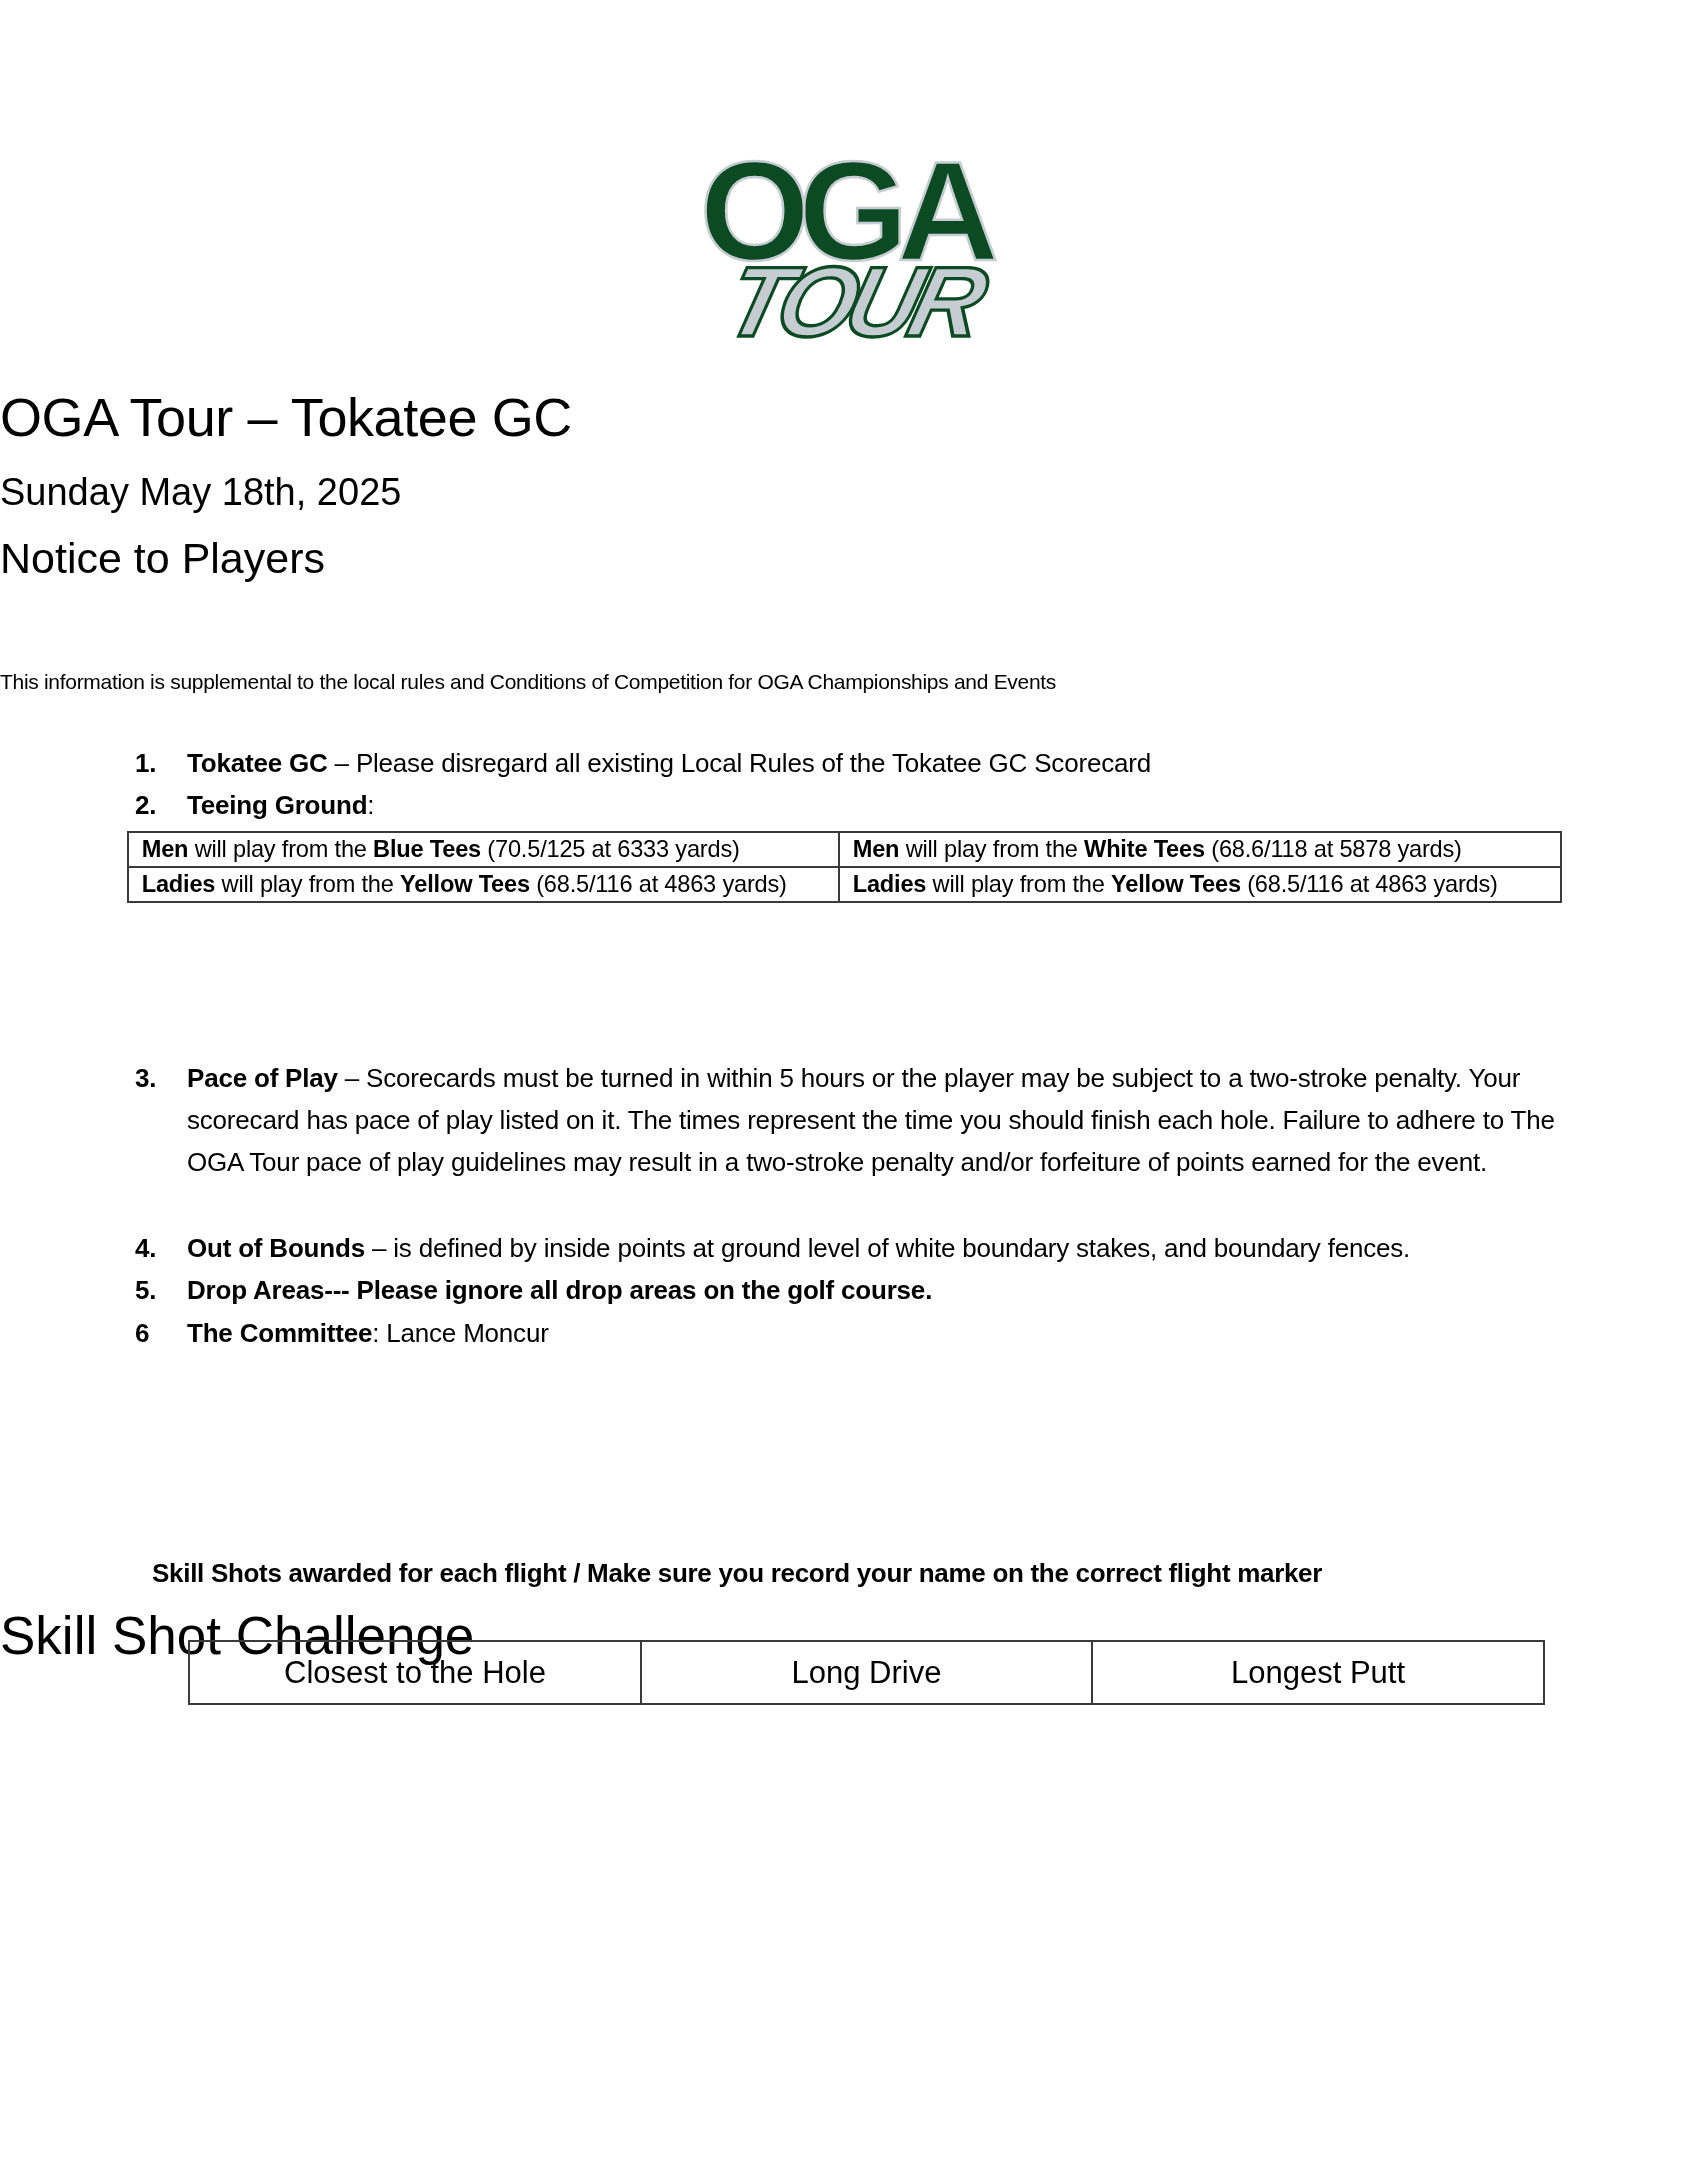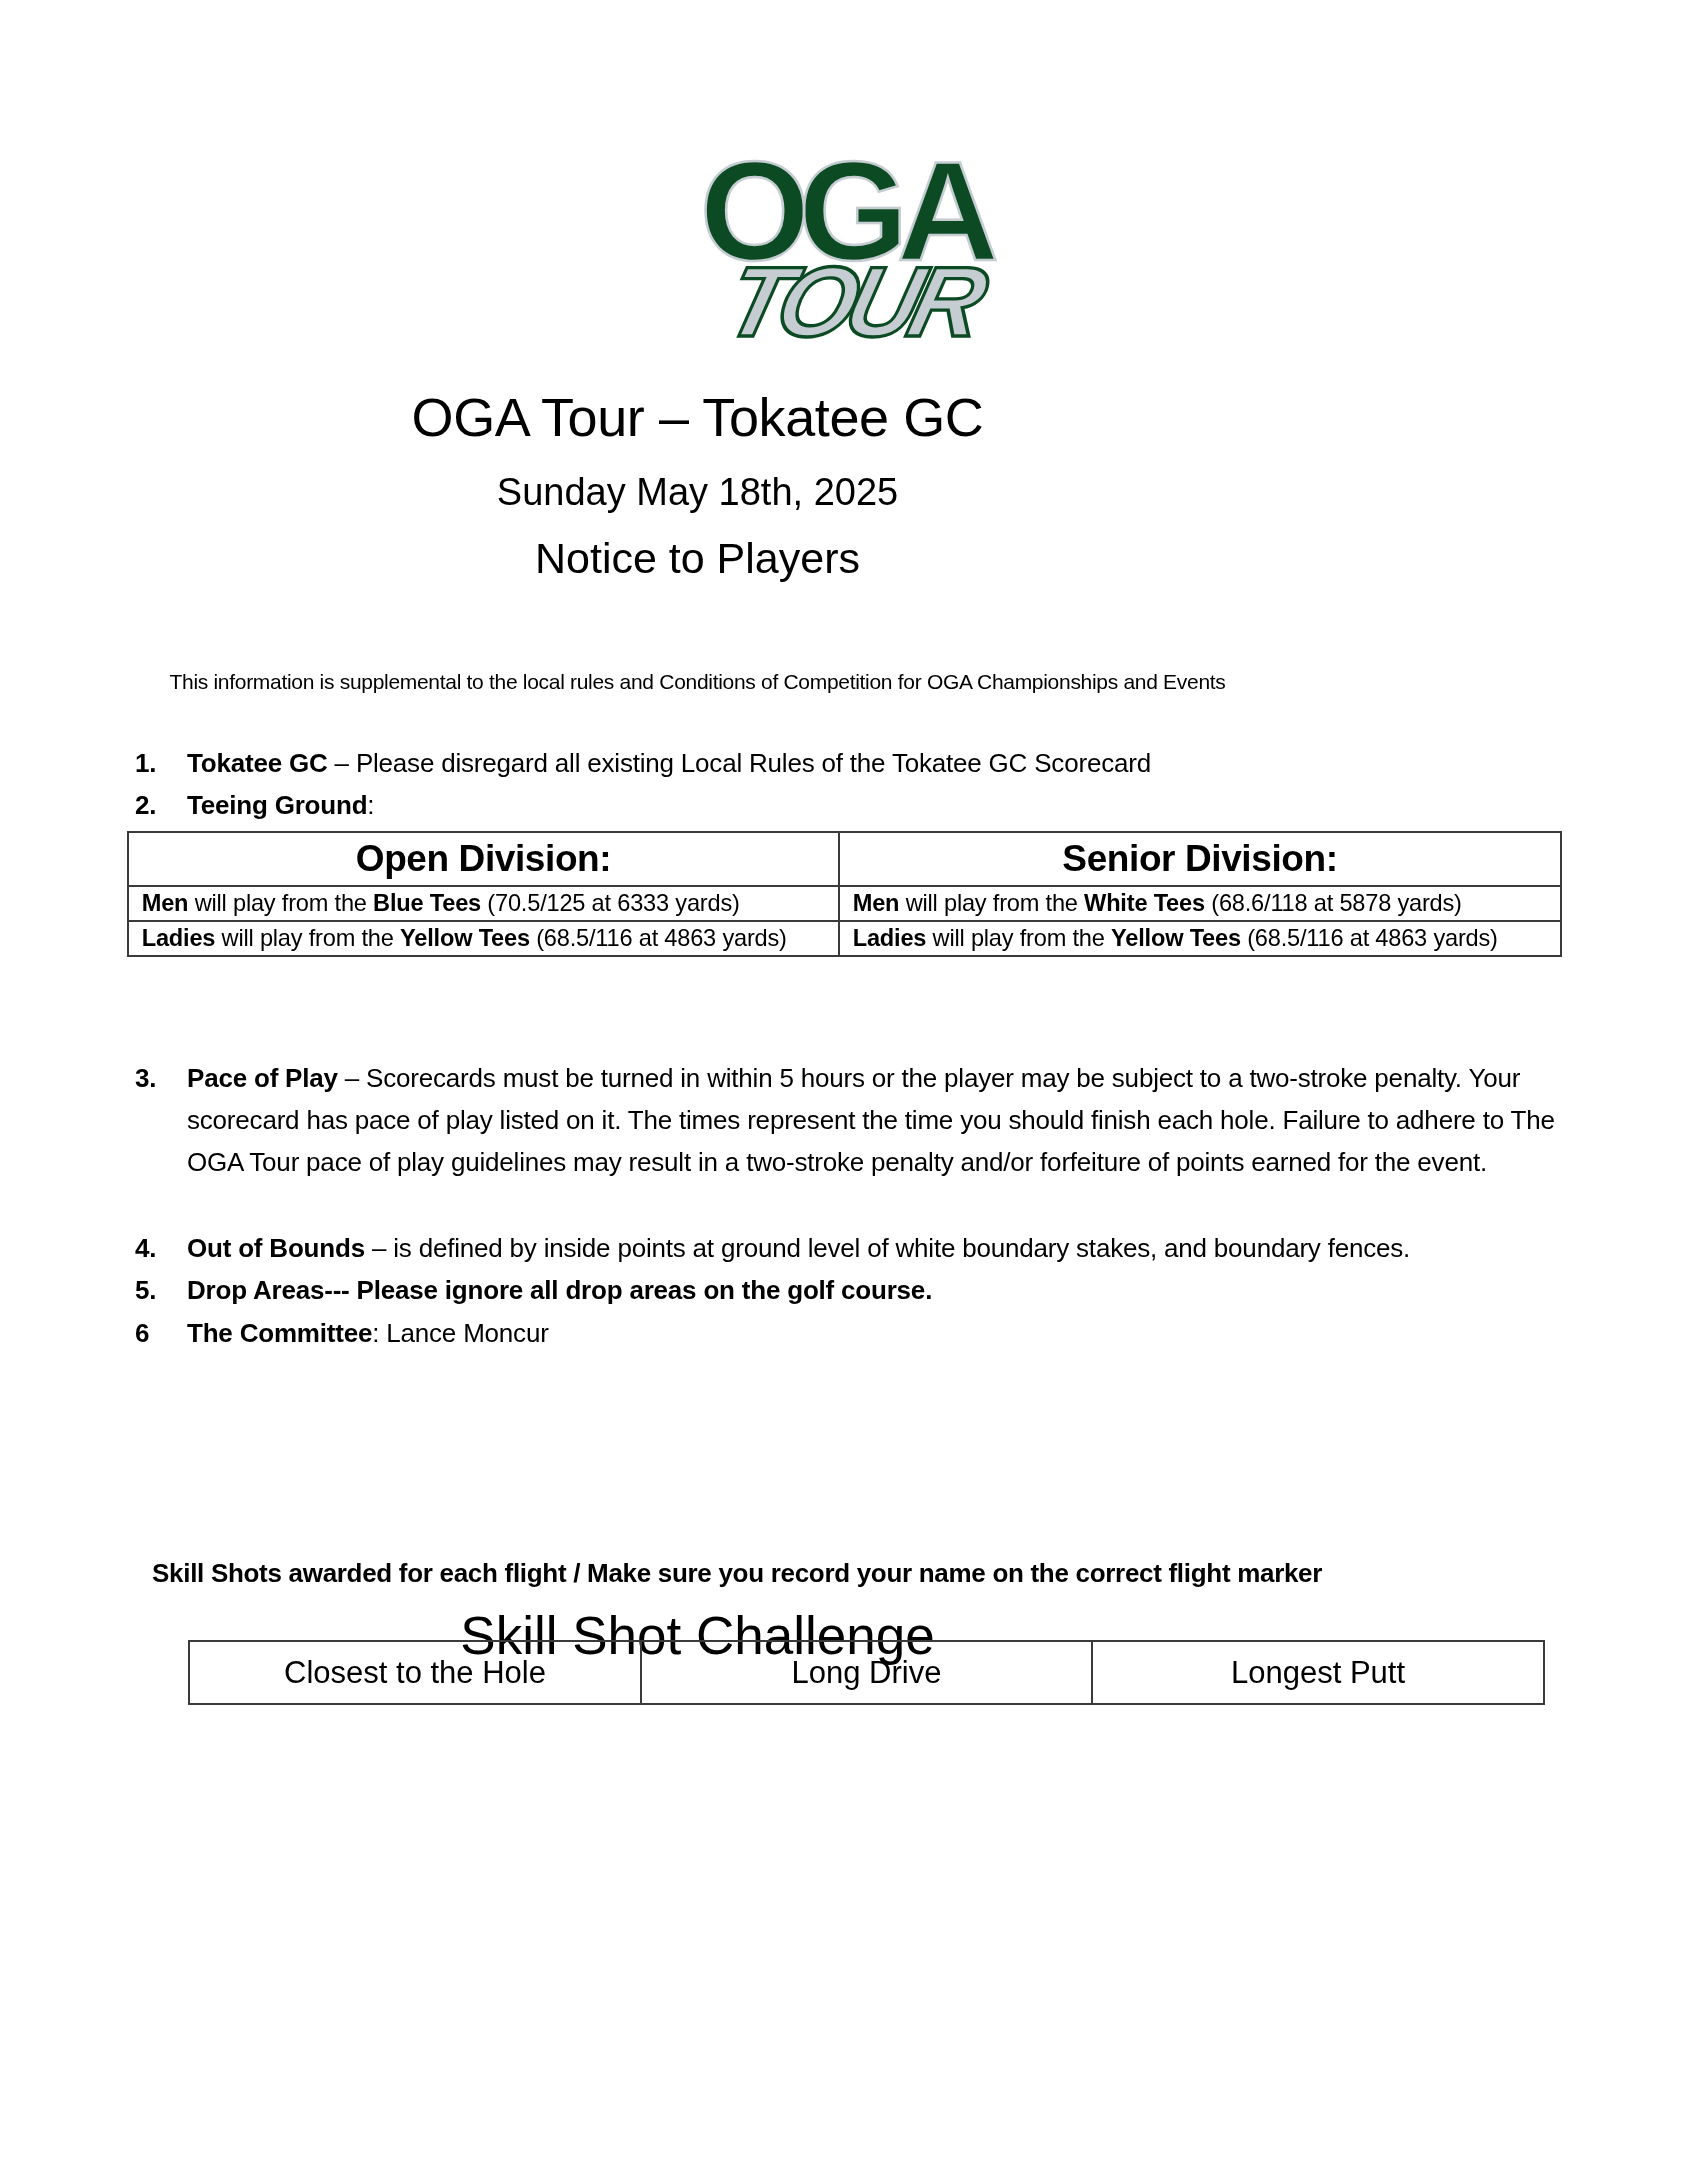--- a/index.html
+++ b/index.html
@@ -1,21 +1,21 @@
 <!DOCTYPE html>
 <html style="font-size:13.5px"><head>
 <meta charset="utf-8">
 <style>
   html, body { margin: 0; padding: 0; background: #ffffff; }
   body {
     width: 1687px; height: 2183px; position: relative; overflow: hidden;
     font-family: "Liberation Sans", "DejaVu Sans", sans-serif; color: #000;
   }
   .abs { position: absolute; }
-  .center { left: 0; width: 1395px; text-align: center; }
+  .center { left: 0; width: 1395px; }
   #logo { left: 679px; top: 135px; width: 329px; height: 211px; }
   #title { top: 384px; font-size: 54px; line-height: 67px; letter-spacing: -0.4px; }
   #date { top: 467px; font-size: 38px; line-height: 51px; }
   #notice { top: 530px; font-size: 43px; line-height: 56px; }
   #supp { top: 667px; font-size: 21px; line-height: 29px; letter-spacing: -0.3px; }
   .li { left: 135px; font-size: 26px; line-height: 42px; white-space: nowrap; letter-spacing: -0.2px; }
   .li .num { position: absolute; left: 0; width: 51px; font-weight: bold; }
   .li .txt { position: absolute; left: 52px; }
   .li b { font-weight: bold; }
   #item3 { white-space: normal; width: 1468px; }
@@ -56,24 +56,20 @@
   <span class="num">2.</span>
   <span class="txt"><b>Teeing Ground</b><span>:</span></span>
 </div>
 
 <table id="tee-table" class="abs">
   <colgroup>
       <col style="width:711px">
       <col style="width:722px">
     </colgroup>
   <tbody>
-      <tr>
-    <th>Open Division:</th>
-    <th>Senior Division:</th>
-  </tr>
   <tr>
     <td><b>Men</b><span> will play from the </span><b>Blue Tees</b><span> (70.5/125 at 6333 yards)</span></td>
     <td><b>Men</b><span> will play from the </span><b>White Tees</b><span> (68.6/118 at 5878 yards)</span></td>
   </tr>
   <tr>
     <td><b>Ladies</b><span> will play from the </span><b>Yellow Tees</b><span> (68.5/116 at 4863 yards)</span></td>
     <td><b>Ladies</b><span> will play from the </span><b>Yellow Tees</b><span> (68.5/116 at 4863 yards)</span></td>
   </tr>
 </tbody>
   </table>

